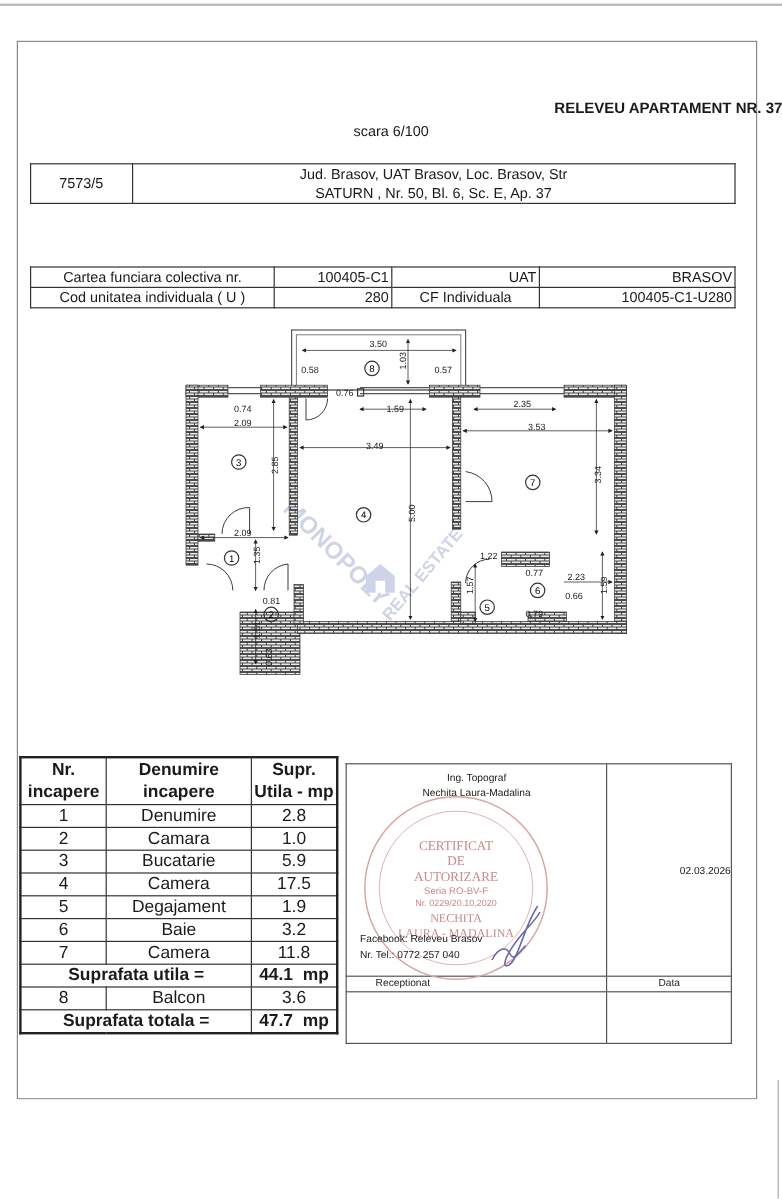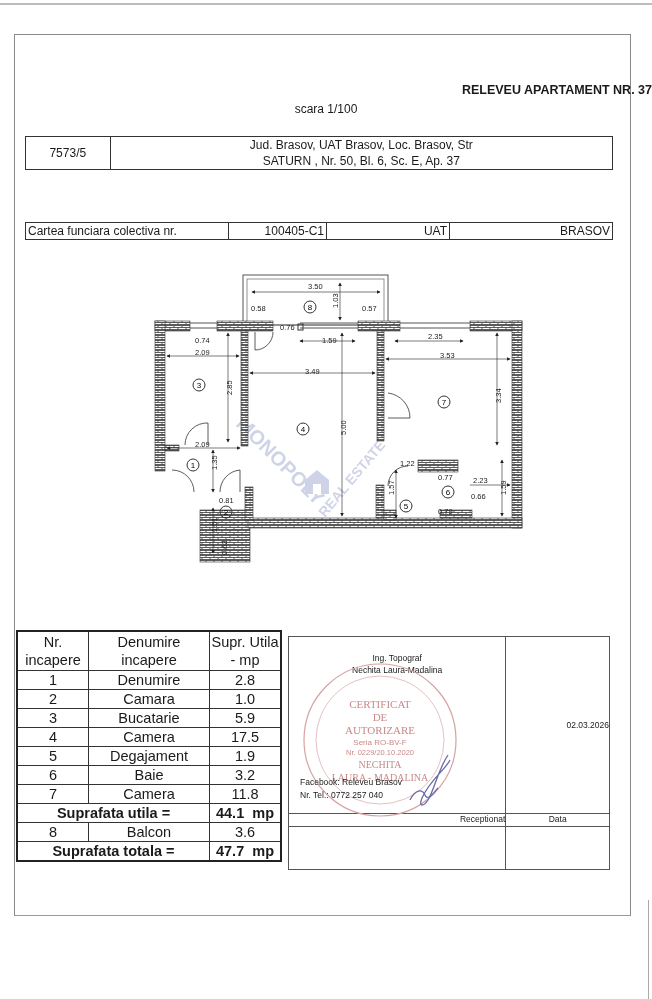--- a/index.html
+++ b/index.html
@@ -8,61 +8,67 @@
   .frame{position:absolute;left:14px;top:34px;width:615px;height:880px;border:1px solid #8a8a8a;border-bottom:1px solid #9a9a9a;}
   .rightedge{position:absolute;left:648px;top:900px;width:1px;height:99px;background:#aaa;}
   .title{position:absolute;left:0;width:652px;text-align:right;top:83px;font-weight:bold;font-size:12.5px;}
   .subtitle{position:absolute;left:0;width:652px;text-align:center;top:102px;font-size:12px;}
   table{border-collapse:collapse;}
   .t1{position:absolute;left:25px;top:136px;width:588px;font-size:12px;}
   .t1 td{border:1px solid #333;text-align:center;padding:0;}
   .t1 .h td{height:17px;}
   .t1 .b td{height:31px;line-height:16px;}
   .t2{position:absolute;left:25px;top:222px;width:588px;font-size:12px;}
-  .t2 td{border:1px solid #333;padding:0 2px;height:16px;}
+  .t2 td{border:1px solid #333;padding:0 2px;height:16px;text-align:center;}
   .t2 td.c{text-align:right;}
   .plan{position:absolute;left:140px;top:270px;}
   .rooms{position:absolute;left:16px;top:630px;width:266px;font-size:14.5px;border:2px solid #222;}
   .rooms td{border:1px solid #333;text-align:center;height:18px;padding:0;}
-  .rooms .hd td{font-weight:normal;line-height:18px;height:38px;}
+  .rooms .hd td{font-weight:bold;line-height:18px;height:38px;}
   .rooms .sum td{font-weight:bold;}
   .sig{position:absolute;left:288px;top:636px;width:322px;font-size:8.5px;}
   .sig td{border:1px solid #555;padding:0;vertical-align:top;}
   .stamp{position:absolute;left:300px;top:660px;width:160px;height:160px;}
   .sig-lines{position:absolute;left:300px;top:776px;font-size:8.5px;line-height:13px;}
 </style>
 </head>
 <body>
 
 <div class="topline"></div>
 <div class="frame"></div>
 <div class="rightedge"></div>
 
 <div class="title">RELEVEU  APARTAMENT NR. 37</div>
-<div class="subtitle">scara 1/100</div>
+<div class="subtitle">scara 6/100</div>
 
 <table class="t1">
   <tbody>
   <tr class="b">
     <td>7573/5</td>
     <td>
       <div>Jud. Brasov, UAT Brasov, Loc. Brasov, Str</div>
       <div>SATURN , Nr. 50, Bl. 6, Sc. E, Ap. 37</div>
     </td>
   </tr>
 </tbody>
   </table>
 
 <table class="t2">
   <tbody>
       <tr>
     <td style="width:198px">Cartea funciara colectiva nr.</td>
     <td class="c" style="width:93px">100405-C1</td>
     <td class="c" style="width:118px">UAT</td>
     <td class="c">BRASOV</td>
+  </tr>
+  <tr>
+    <td>Cod unitatea individuala ( U )</td>
+    <td class="c">280</td>
+    <td>CF Individuala</td>
+    <td class="c">100405-C1-U280</td>
   </tr>
 </tbody>
   </table>
 
 <svg class="plan" width="390" height="300" viewBox="0 0 390 300" font-family="Liberation Sans, sans-serif" font-size="7.5">
   <defs>
     <pattern id="brick" width="8" height="5" patternUnits="userSpaceOnUse">
       <rect width="8" height="5" fill="#fff"></rect>
       <path d="M0 0.5H8M0 2.5H8M0 4.5H8M2 0.5V2.5M6 2.5V4.5" stroke="#333" stroke-width="0.8" fill="none"></path>
     </pattern>
@@ -243,29 +249,29 @@
     <td colspan="2">Suprafata  totala =</td>
     <td><span>47.7</span>&nbsp;&nbsp;<span>mp</span></td>
   </tr>
 </tbody>
   </table>
 
 <table class="sig">
   <tbody>
   <tr>
     <td style="height:176px;text-align:center;">
-      <div style="margin-top:16px">Ing. Topograf</div>
+      <div style="margin-top:6px">Ing. Topograf</div>
       <div style="margin-top:2px">Nechita Laura-Madalina</div>
     </td>
     <td style="vertical-align:middle;text-align:right;">
       <span>02.03.2026</span>
     </td>
   </tr>
   <tr>
-    <td style="text-align:right;height:12px;">Receptionat</td>
+    <td style="text-align:left;height:12px;padding-left:24px;">Receptionat</td>
     <td style="text-align:center;">Data</td>
   </tr>
   <tr>
     <td style="height:42px;"></td>
     <td></td>
   </tr>
 </tbody>
   </table>
 
 <svg class="stamp" viewBox="0 0 160 160" font-family="Liberation Serif, serif">

